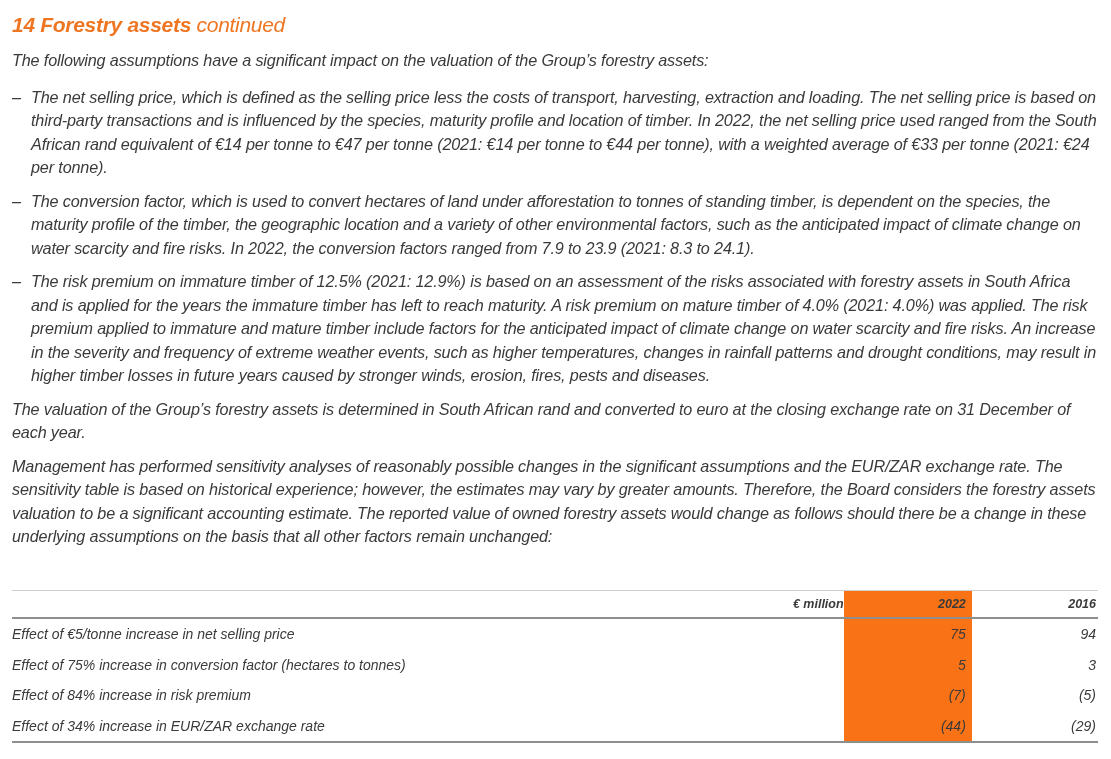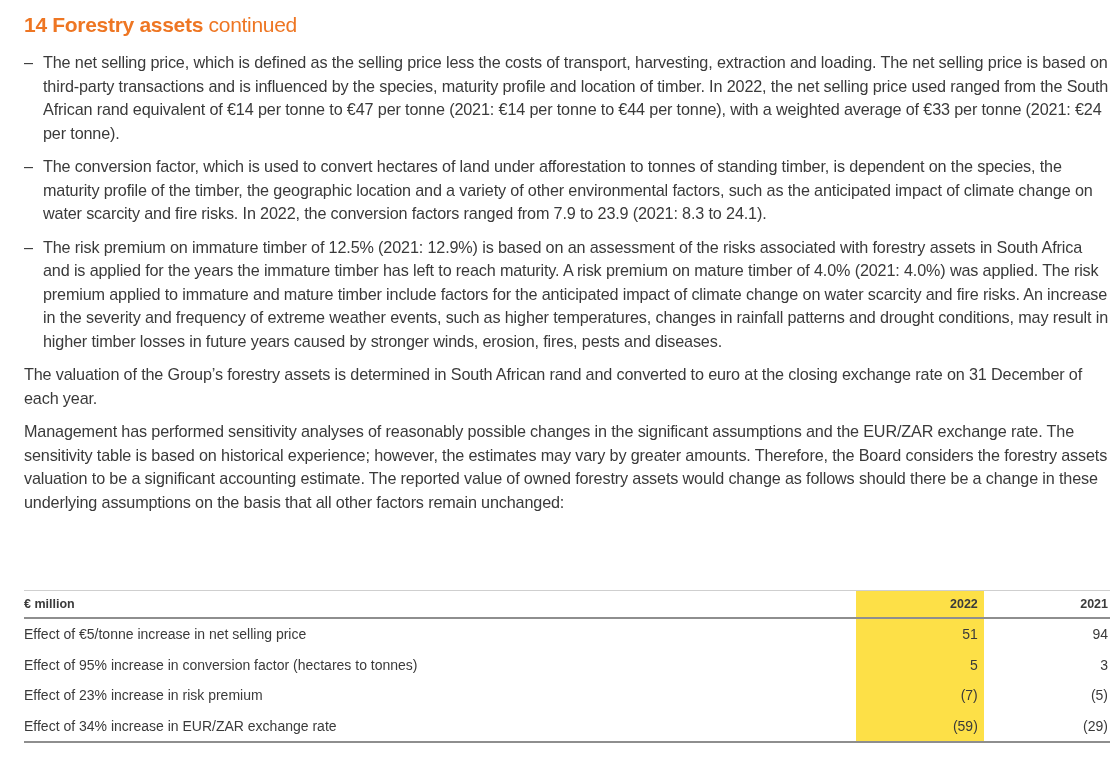--- a/index.html
+++ b/index.html
@@ -2,21 +2,21 @@
 <html><head>
 <meta charset="utf-8">
 <style>
   html, body { margin: 0; padding: 0; background: #ffffff; }
   body {
     width: 1111px; height: 759px; overflow: hidden;
     font-family: "Liberation Sans", sans-serif;
     color: #3a3a3a;
     position: relative;
   }
-  .page { position: absolute; left: 24px; top: 0; width: 1086px; }
+  .page { position: absolute; left: 12px; top: 0; width: 1086px; font-style: italic; }
   .title {
     margin: 12px 0 0 0;
     font-size: 21px; line-height: 26px;
     color: #ee7623; letter-spacing: -0.3px;
   }
   .title .bold { font-weight: bold; }
   .title .light { font-weight: normal; }
   p, li { font-size: 16.2px; line-height: 23.5px; letter-spacing: -0.15px; }
   p.intro { margin: 11px 0 0 0; }
   ul.bullets { list-style: none; margin: 13px 0 0 0; padding: 0; }
@@ -27,36 +27,37 @@
     position: absolute; left: 0; top: 590px; width: 1086px;
     border-collapse: collapse;
     border-top: 1px solid #cfcfcf;
     border-bottom: 2px solid #8e8e8e;
   }
   table.sens th {
     font-size: 12.5px; font-weight: bold; color: #3a3a3a;
     height: 26px; padding: 0; text-align: right;
     border-bottom: 2px solid #8e8e8e;
   }
-  table.sens th.label { text-align: left; margin-left: 6px; }
+  table.sens th.label { text-align: right; margin-left: 6px; }
   table.sens td { font-size: 14px; height: 30.5px; padding: 0; text-align: right; }
   table.sens td.label { text-align: left; }
   .col-label { width: 838px; }
-  .col-cur { width: 123px; background: #fde047; padding-right: 6px !important; }
+  .col-cur { width: 123px; background: #f97316; padding-right: 6px !important; }
   .col-prev { width: 125px; padding-right: 2px !important; }
 </style>
 </head>
 <body>
 
 <div class="page">
   <h2 class="title">
     <span class="bold">14 Forestry assets</span>
     <span class="light">continued</span>
   </h2>
 
+  <p class="intro">The following assumptions have a significant impact on the valuation of the Group’s forestry assets:</p>
 
   <ul class="bullets">
     <li>
       <span class="dash">–</span>
       <span>The net selling price, which is defined as the selling price less the costs of transport, harvesting, extraction and loading. The net selling price is based on third-party transactions and is influenced by the species, maturity profile and location of timber. In 2022, the net selling price used ranged from the South African rand equivalent of €14 per tonne to €47 per tonne (2021: €14 per tonne to €44 per tonne), with a weighted average of €33 per tonne (2021: €24 per tonne).</span>
     </li>
     <li>
       <span class="dash">–</span>
       <span>The conversion factor, which is used to convert hectares of land under afforestation to tonnes of standing timber, is dependent on the species, the maturity profile of the timber, the geographic location and a variety of other environmental factors, such as the anticipated impact of climate change on water scarcity and fire risks. In 2022, the conversion factors ranged from 7.9 to 23.9 (2021: 8.3 to 24.1).</span>
     </li>
@@ -67,39 +68,39 @@
   </ul>
 
   <p class="para">The valuation of the Group’s forestry assets is determined in South African rand and converted to euro at the closing exchange rate on 31 December of each year.</p>
   <p class="para">Management has performed sensitivity analyses of reasonably possible changes in the significant assumptions and the EUR/ZAR exchange rate. The sensitivity table is based on historical experience; however, the estimates may vary by greater amounts. Therefore, the Board considers the forestry assets valuation to be a significant accounting estimate. The reported value of owned forestry assets would change as follows should there be a change in these underlying assumptions on the basis that all other factors remain unchanged:</p>
 
   <table class="sens">
     <thead>
       <tr>
         <th class="label col-label">€ million</th>
         <th class="col-cur">2022</th>
-        <th class="col-prev">2021</th>
+        <th class="col-prev">2016</th>
       </tr>
     </thead>
     <tbody>
       <tr>
         <td class="label col-label">Effect of €5/tonne increase in net selling price</td>
-        <td class="col-cur">51</td>
+        <td class="col-cur">75</td>
         <td class="col-prev">94</td>
       </tr>
       <tr>
-        <td class="label col-label">Effect of 95% increase in conversion factor (hectares to tonnes)</td>
+        <td class="label col-label">Effect of 75% increase in conversion factor (hectares to tonnes)</td>
         <td class="col-cur">5</td>
         <td class="col-prev">3</td>
       </tr>
       <tr>
-        <td class="label col-label">Effect of 23% increase in risk premium</td>
+        <td class="label col-label">Effect of 84% increase in risk premium</td>
         <td class="col-cur">(7)</td>
         <td class="col-prev">(5)</td>
       </tr>
       <tr>
         <td class="label col-label">Effect of 34% increase in EUR/ZAR exchange rate</td>
-        <td class="col-cur">(59)</td>
+        <td class="col-cur">(44)</td>
         <td class="col-prev">(29)</td>
       </tr>
     </tbody>
   </table>
 </div>
 
 </body></html>

